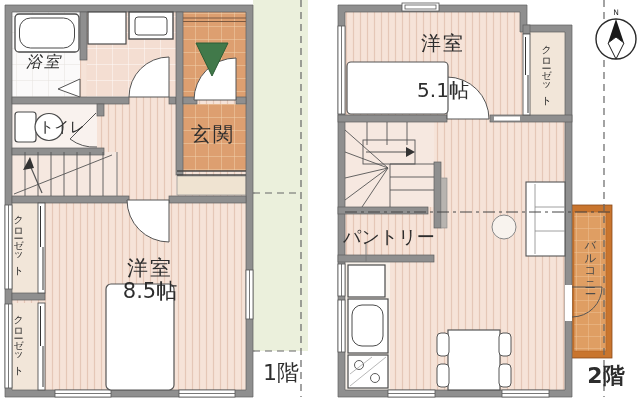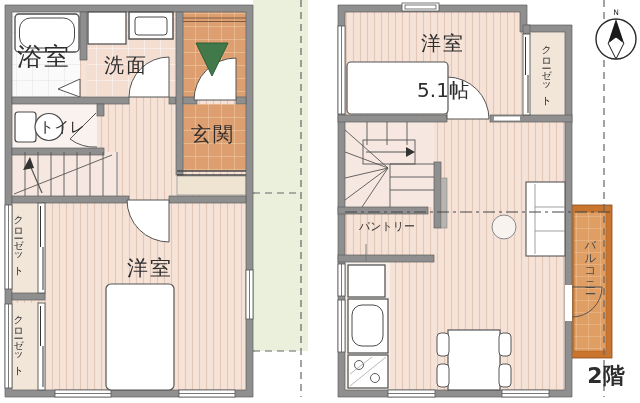--- a/index.html
+++ b/index.html
@@ -238,29 +238,30 @@
     <line x1="604" y1="0" x2="604" y2="397" stroke="#666" stroke-width="1.2" stroke-dasharray="7 5"></line>
     <line x1="345" y1="212" x2="610" y2="212" stroke="#444" stroke-width="1" stroke-dasharray="12 4 3 4"></line>
 
     <g>
       <circle cx="616" cy="39" r="20" fill="#fff" stroke="#2a2a2a" stroke-width="1.4"></circle>
       <polygon points="616,19 624,43 616,37 608,43" fill="#1a1a1a"></polygon>
       <polygon points="616,37 624,43 616,59 608,43" fill="#fff" stroke="#1a1a1a" stroke-width="1"></polygon>
     </g>
   </svg>
 
-  <div class="lbl rm" style="left:14px;top:44px;width:60px;font-size:25px;">浴室</div>
-  <div class="lbl rm" style="left:95px;top:55px;width:62px;font-size:20px;">洗面</div>
+  <div class="lbl rm" style="left:14px;top:54px;width:60px;font-size:16px;font-style:italic;">浴室</div>
   <div class="lbl" style="left:30px;top:120px;width:64px;font-size:15px;">トイレ</div>
   <div class="lbl rm" style="left:181px;top:124px;width:64px;font-size:20px;">玄関</div>
   <div class="lbl rm" style="left:110px;top:257px;width:80px;font-size:21px;">洋室</div>
+  <div class="lbl rm" style="left:100px;top:280px;width:100px;font-size:21px;letter-spacing:0;">8.5帖</div>
   <div class="vlbl" style="left:13px;top:208px;font-size:10px;height:86px;">クローゼット</div>
   <div class="vlbl" style="left:13px;top:308px;font-size:10px;height:84px;">クローゼット</div>
+  <div class="lbl" style="left:253px;top:361px;width:56px;font-size:22px;">1階</div>
 
   <div class="lbl rm" style="left:403px;top:33px;width:80px;font-size:20px;">洋室</div>
   <div class="lbl rm" style="left:393px;top:56px;width:100px;font-size:20px;letter-spacing:0;margin-top:24px;">5.1帖</div>
   <div class="vlbl" style="left:541px;top:38px;font-size:10px;height:80px;">クローゼット</div>
-  <div class="lbl" style="left:343px;top:221px;width:88px;font-size:11px;">パントリー</div>
+  <div class="lbl" style="left:343px;top:228px;width:88px;font-size:18px;">パントリー</div>
   <div class="vlbl" style="left:584px;top:232px;font-size:11.5px;height:100px;color:#4a4a4a;">バルコニー</div>
   <div class="lbl" style="left:578px;top:364px;width:56px;font-size:22px;font-weight:bold;">2階</div>
   <div class="lbl" style="left:610px;top:9px;width:12px;font-size:7.5px;">N</div>
 
 </div>
 
 </body></html>

